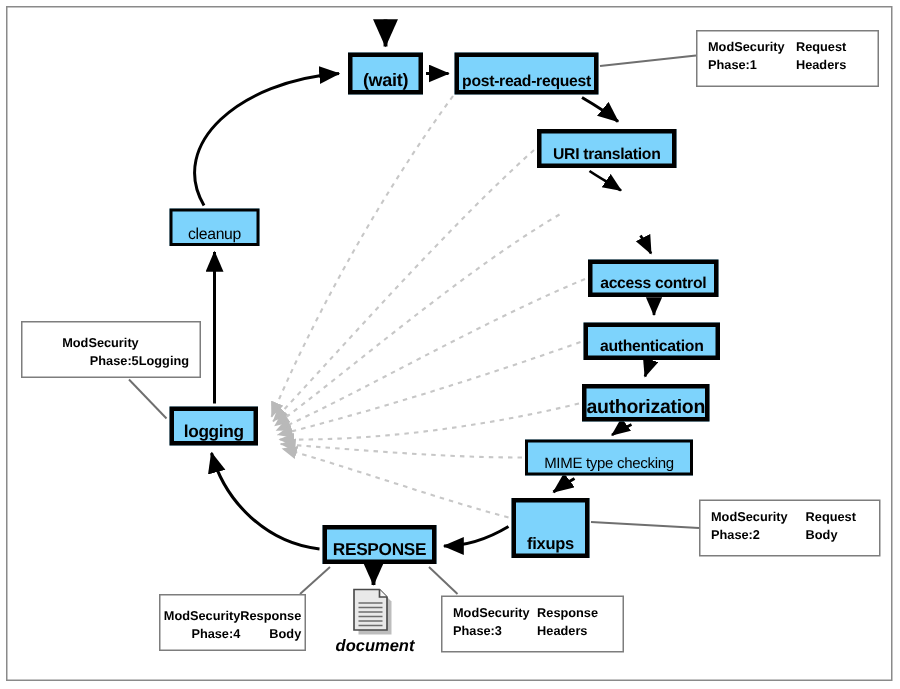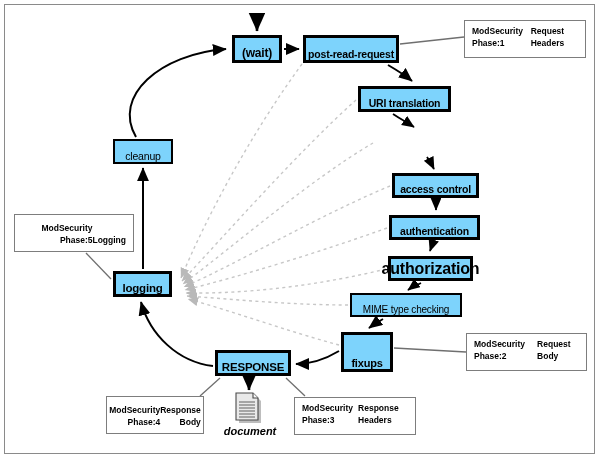--- a/index.html
+++ b/index.html
@@ -110,21 +110,21 @@
 
 
   <div class="node" style="left:392px;top:173px;width:87px;height:25px;font-size:10.5px;">
     <span>access control</span>
   </div>
 
   <div class="node" style="left:389px;top:215px;width:91px;height:25px;font-size:10.5px;">
     <span>authentication</span>
   </div>
 
-  <div class="node" style="left:388px;top:256px;width:85px;height:25px;font-size:16px;">
+  <div class="node" style="left:388px;top:256px;width:85px;height:25px;font-size:13px;">
     <span>authorization</span>
   </div>
 
   <div class="node thin" style="left:350px;top:293px;width:112px;height:24px;font-size:10px;">
     <span>MIME type checking</span>
   </div>
 
   <div class="node" style="left:341px;top:332px;width:52px;height:40px;font-size:11px;">
     <span>fixups</span>
   </div>

